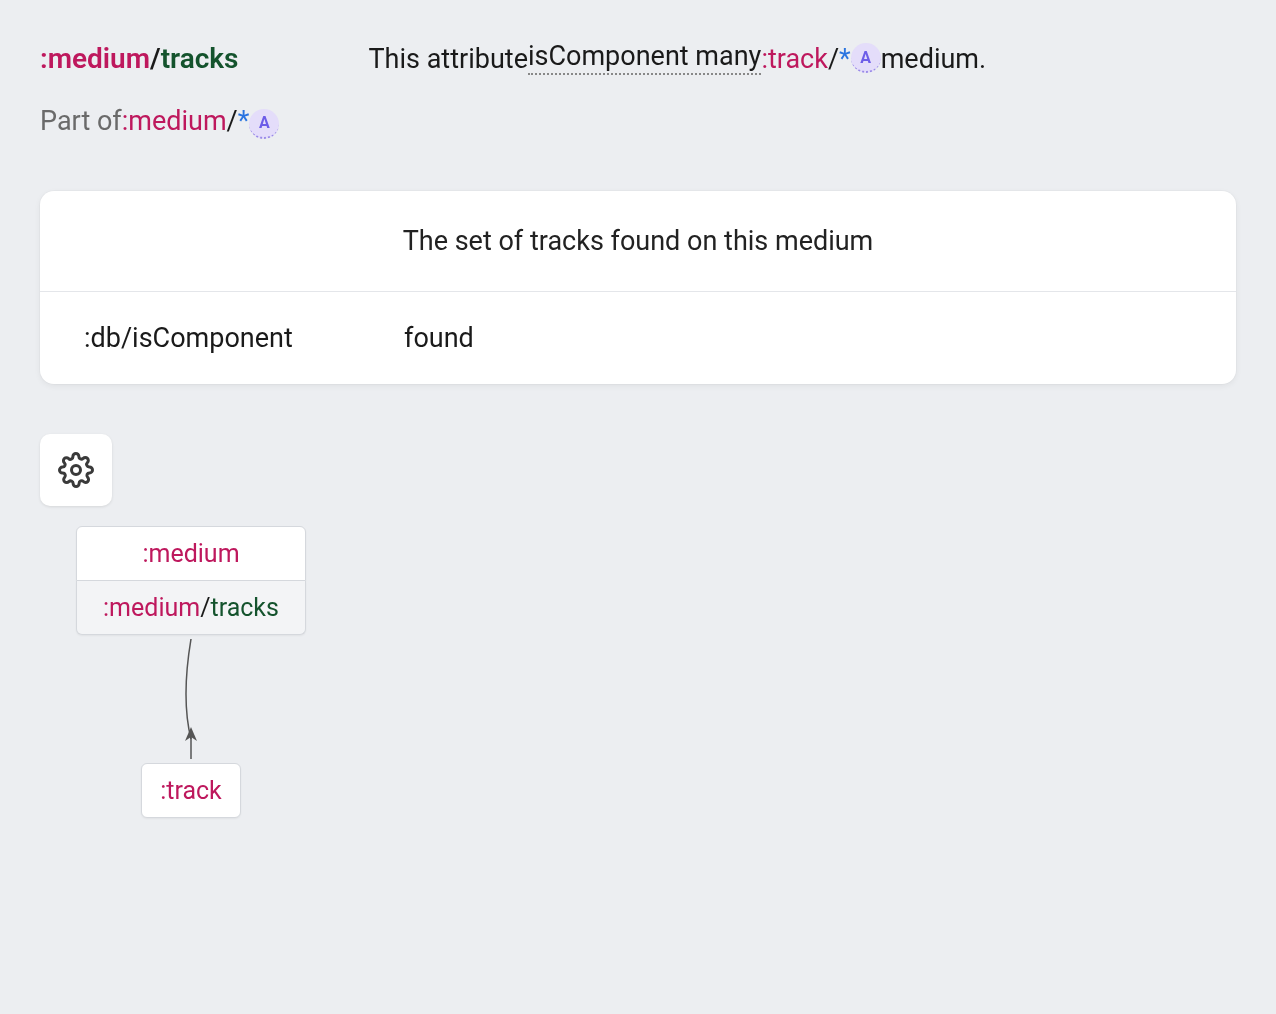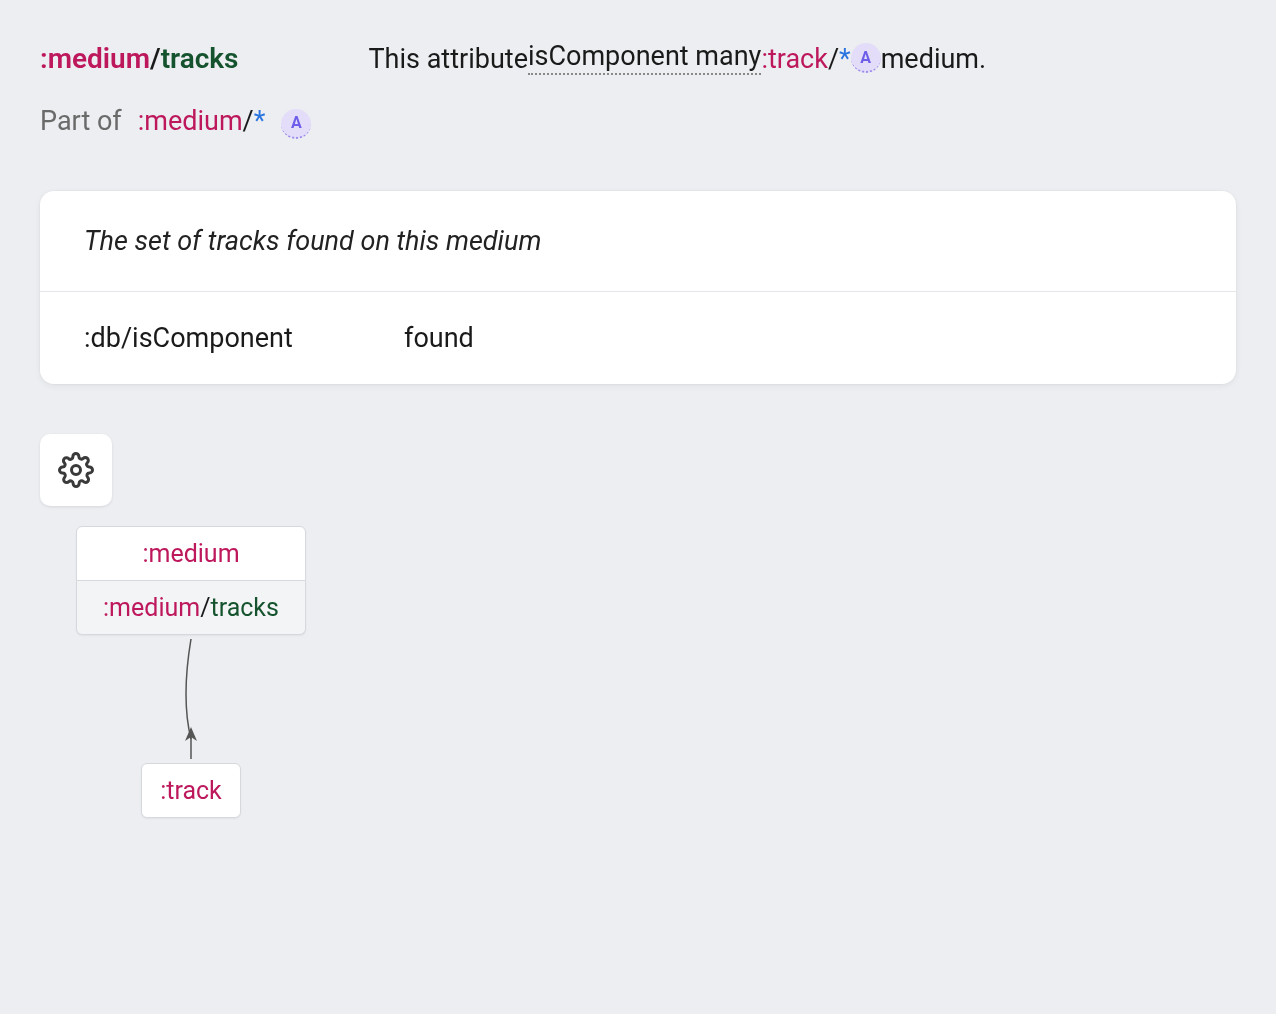--- a/index.html
+++ b/index.html
@@ -48,37 +48,37 @@
       font-size: 16px;
       position: relative;
       top: -2px;
       border-bottom: 2px dotted #9a8ae8;
     }
     .partof-row {
       font-size: 27px;
       color: #6a6a6a;
       display: inline-flex;
       align-items: baseline;
-      gap: 16px;
+      gap: 0;
       margin-bottom: 50px;
       flex-wrap: wrap;
     }
     .card {
       background: #fff;
       border-radius: 14px;
       box-shadow: 0 2px 6px rgba(0,0,0,.06), 0 0 0 1px rgba(0,0,0,.02);
       margin-bottom: 50px;
     }
     .card-body {
       padding: 34px 44px;
     }
     .doc-text {
-      font-style: italic;
       font-size: 27px;
       color: #222;
+      text-align: center;
     }
     .divider { border-top: 1px solid #e4e6ea; }
     .prop-row {
       padding: 30px 44px;
       display: flex;
       align-items: flex-end;
       font-size: 27px;
     }
     .prop-key { width: 320px; }
     .prop-val {}

